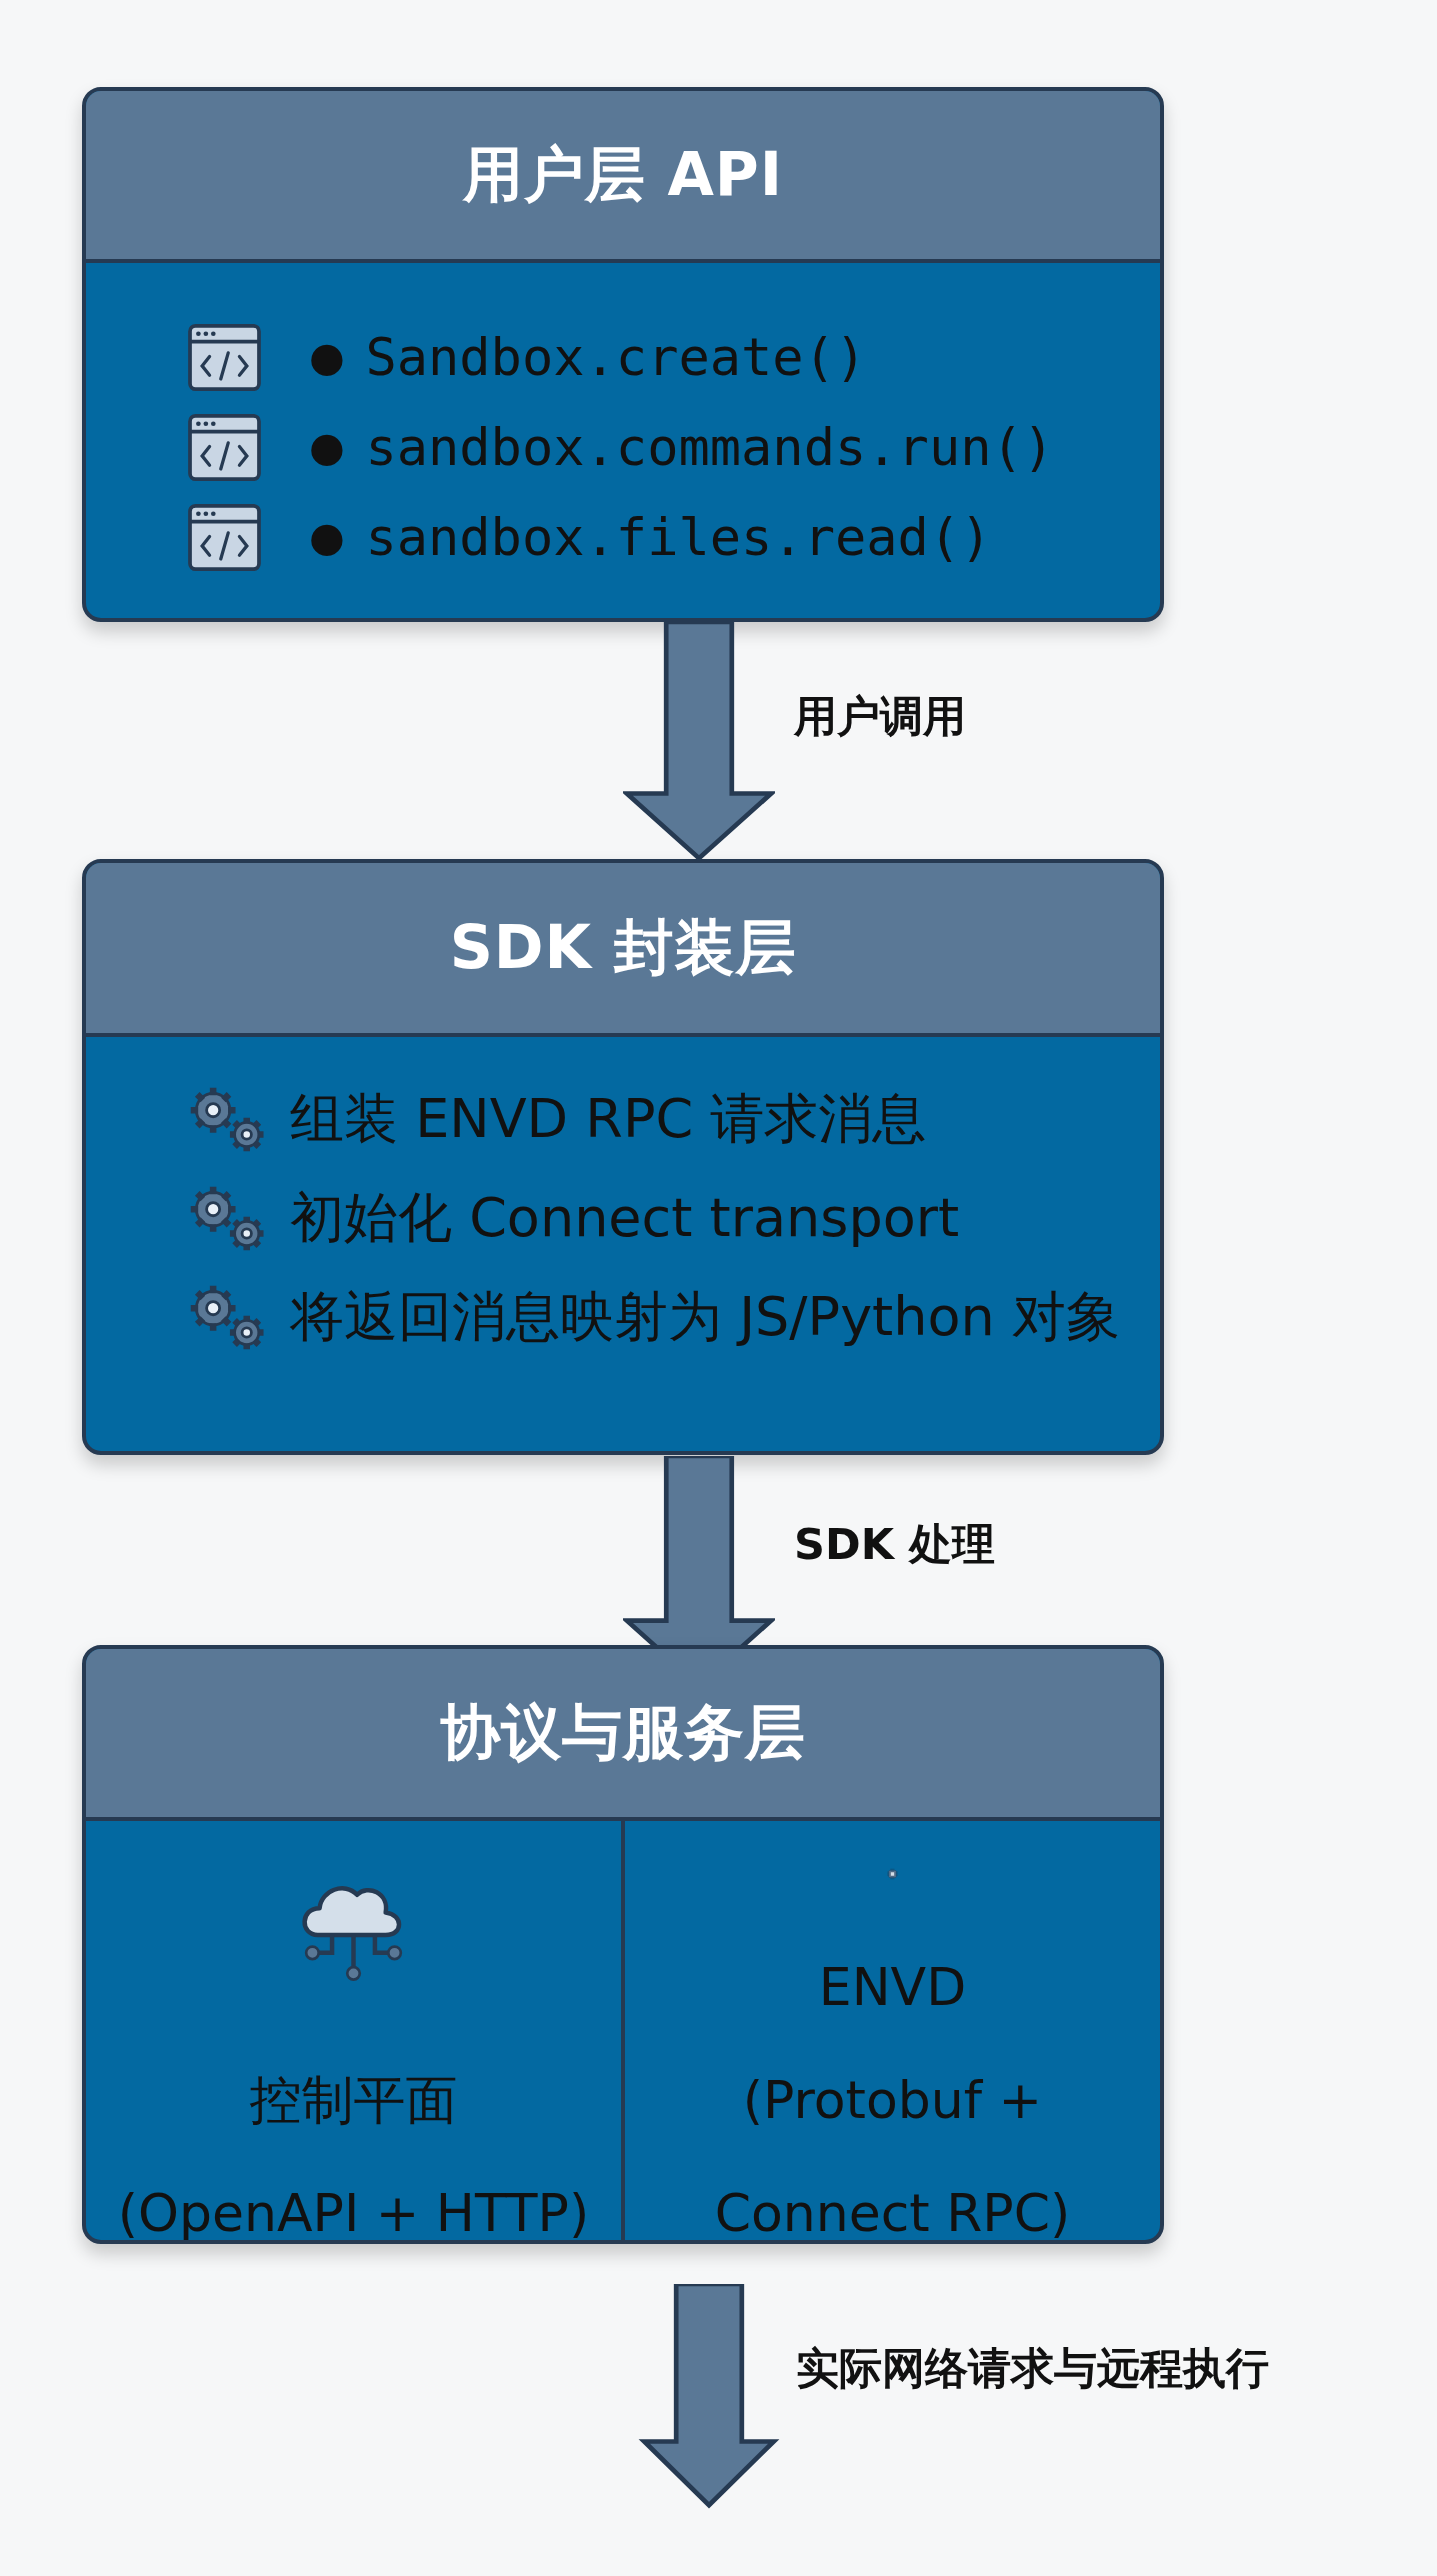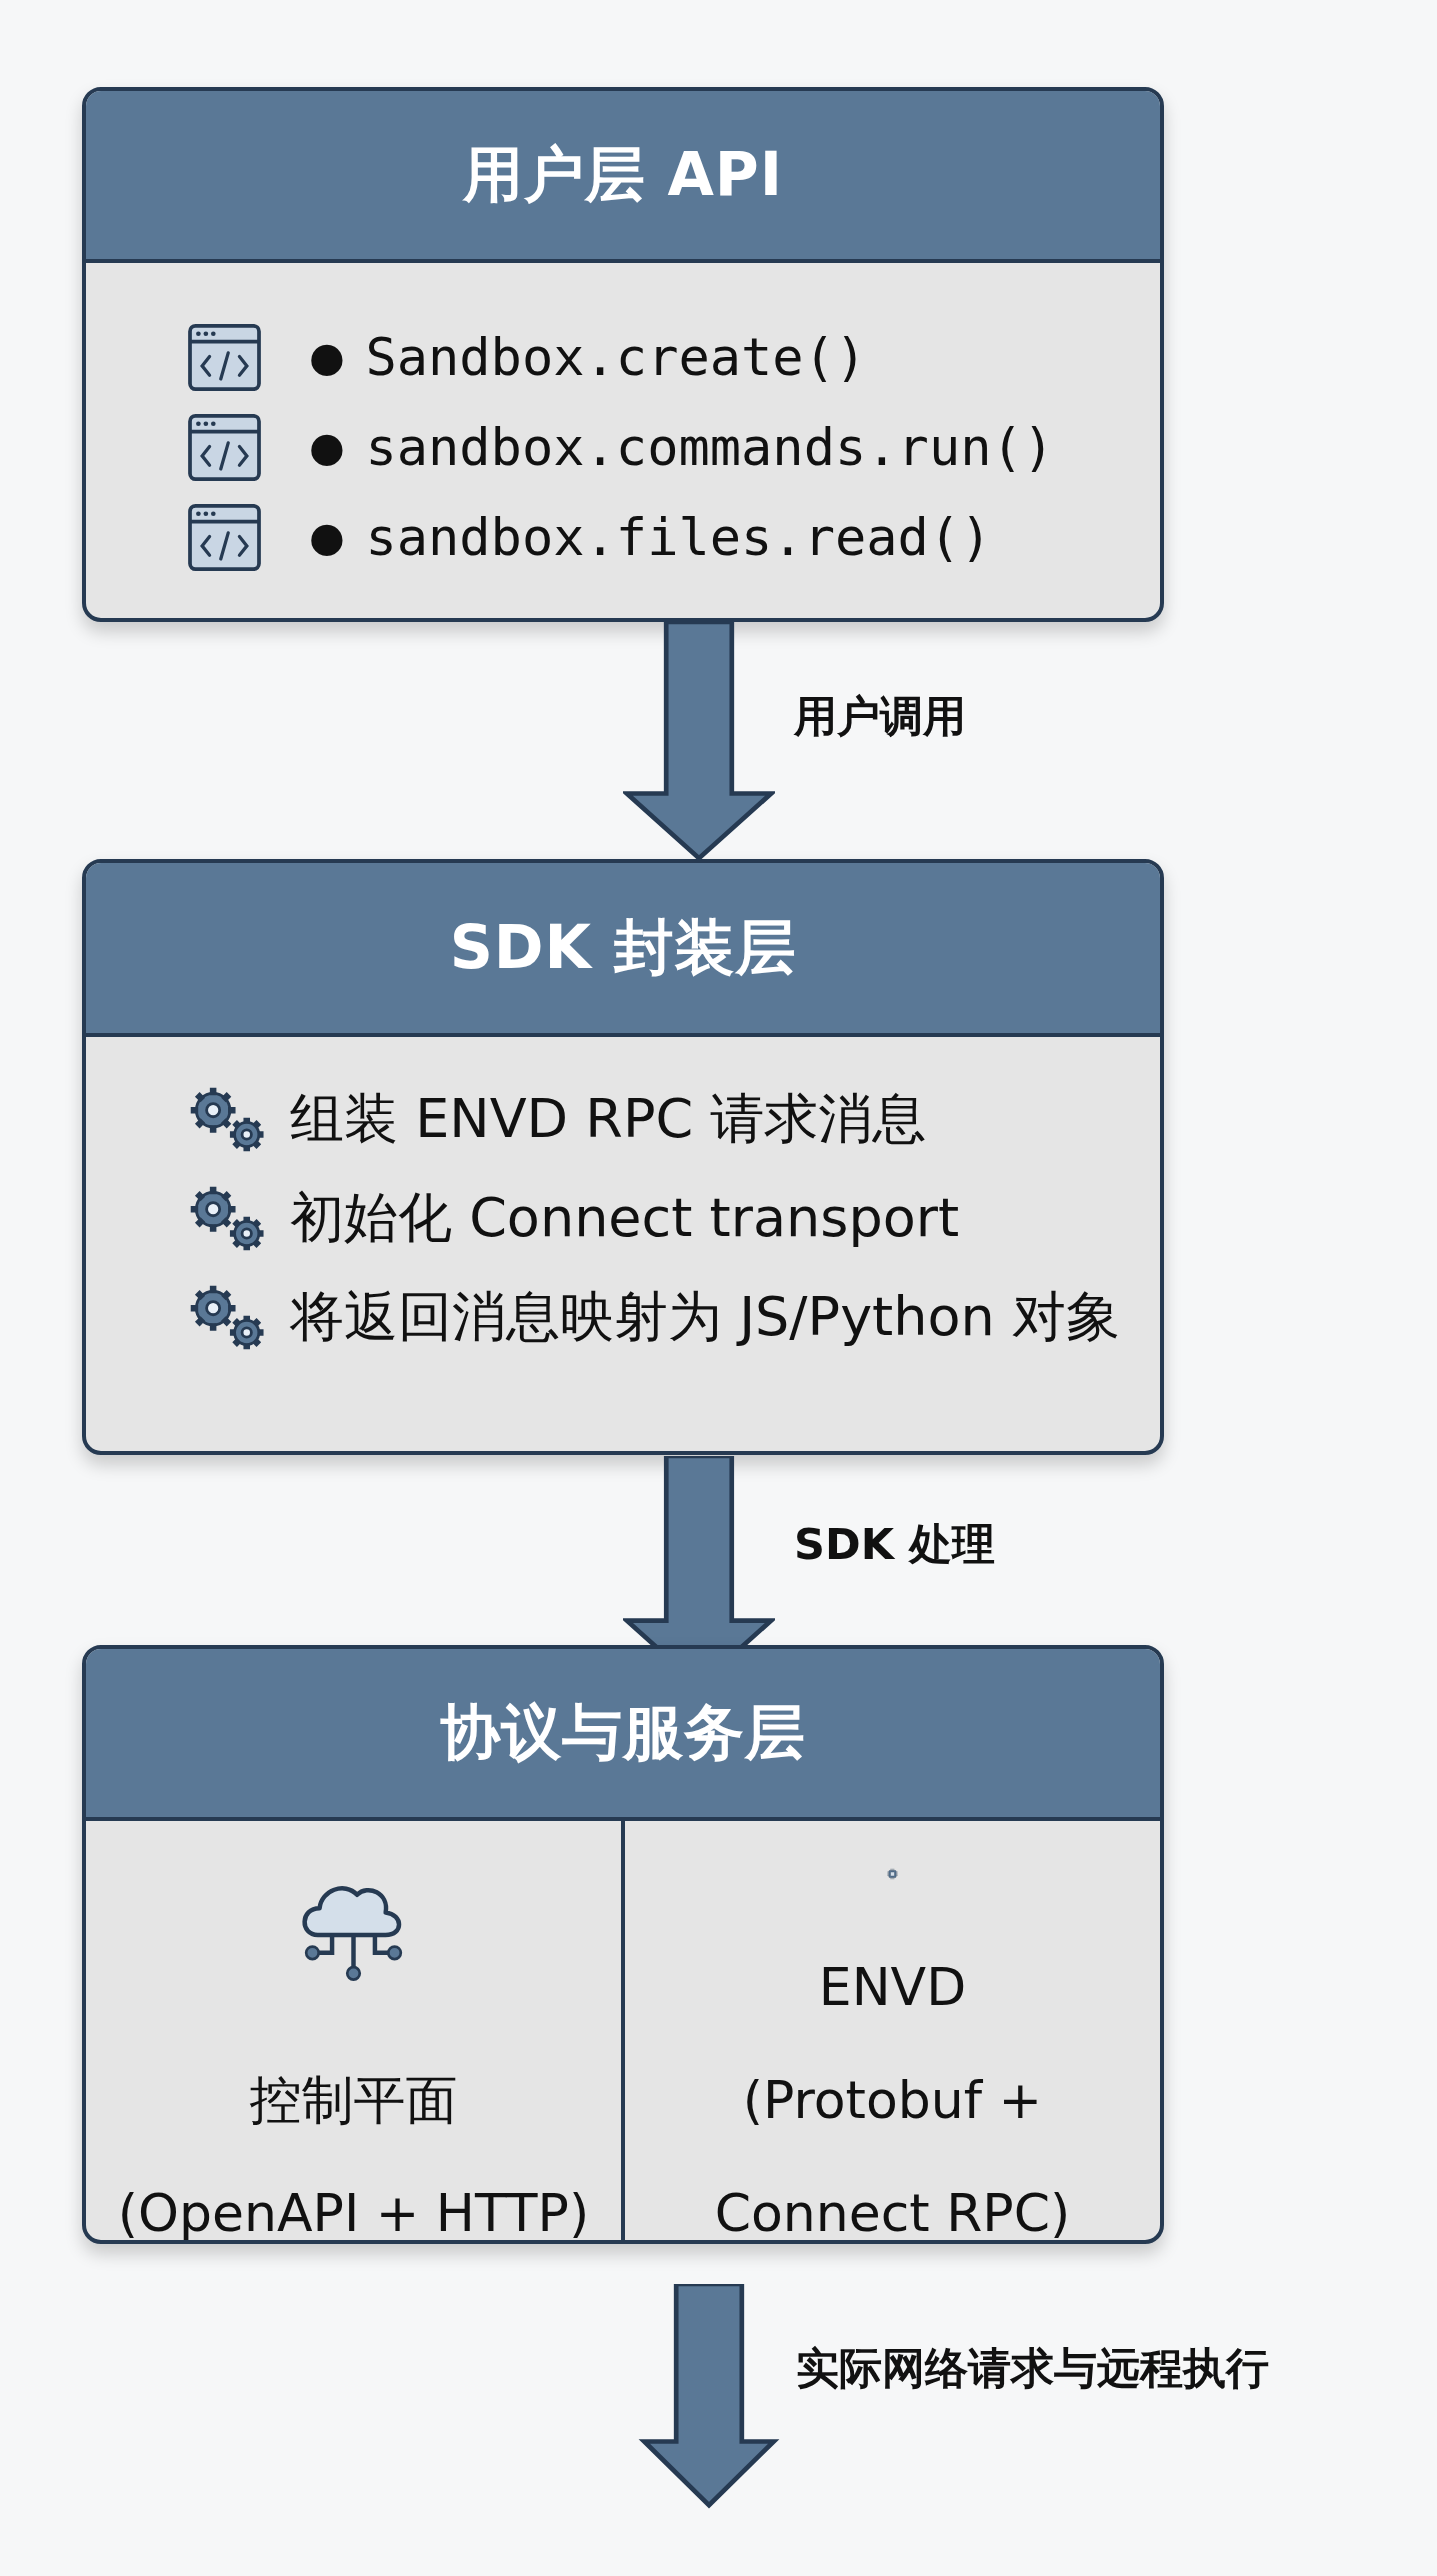--- a/index.html
+++ b/index.html
@@ -4,21 +4,21 @@
 <style>
   html, body { margin: 0; padding: 0; }
   body {
     width: 1438px; height: 2576px; position: relative; overflow: hidden;
     background: #f6f7f8;
     font-family: "DejaVu Sans", "Liberation Sans", sans-serif;
   }
   .box {
     position: absolute; left: 82px; width: 1082px;
     border: 4.7px solid #263a52; border-radius: 19px;
-    background: #e5e5e5; box-sizing: border-box; overflow: hidden;
+    background: #0369a1; box-sizing: border-box; overflow: hidden;
     box-shadow: 0 9.4px 17px rgba(0,0,0,0.18);
   }
   .box-header {
     background: #5a7896; color: #ffffff;
     border-bottom: 4.7px solid #263a52;
     display: flex; align-items: center; justify-content: center;
     font-weight: bold; font-size: 60px; letter-spacing: 0.9px;
   }
   .box1 { top: 87px; height: 535px; }
   .box1 .box-header { height: 168px; }

